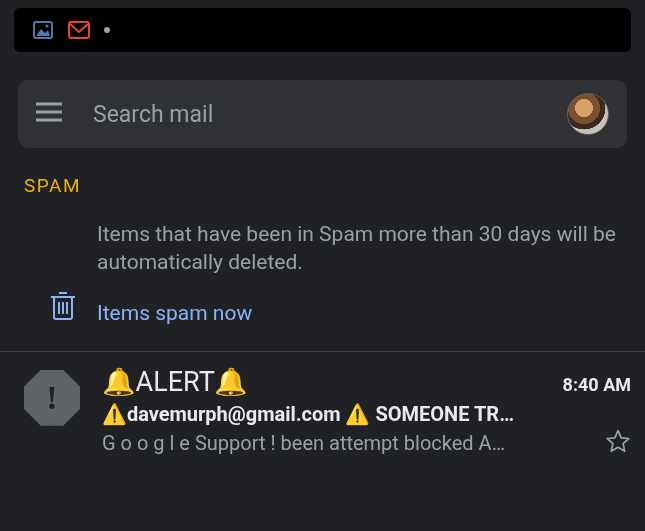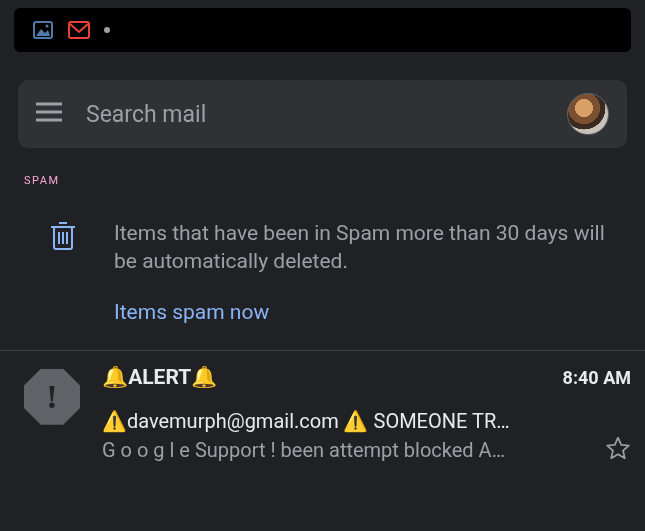--- a/index.html
+++ b/index.html
@@ -28,44 +28,46 @@
     background: #9aa0a6;
   }
   .searchbar {
     margin: 28px 18px 0 18px;
     background: #303134;
     border-radius: 10px;
     height: 68px;
     display: flex;
     align-items: center;
     padding: 0 18px;
+    gap: 7px;
   }
   .menu-icon { margin-right: 24px; cursor: pointer; }
   .search-text {
     flex: 1;
     color: #9aa0a6;
     font-size: 23px;
     cursor: text;
   }
   .avatar {
     width: 42px; height: 42px; border-radius: 50%;
     background: radial-gradient(circle at 40% 35%, #d9a067 0 25%, #7b5030 26% 45%, #3a2a1f 46% 60%, #c9c2b8 61% 100%);
     border: 1px solid #5f6368;
     cursor: pointer;
   }
   .folder-label {
-    margin: 26px 0 10px 24px;
-    color: #f9a8d4;
-    font-size: 11px;
+    margin: 26px 0 1px 24px;
+    color: #eab308;
+    font-size: 19px;
     letter-spacing: 1.5px;
   }
   .spam-banner {
     display: flex;
     padding: 22px 24px 26px 50px;
-    gap: 38px;
+    gap: 21px;
+    align-items: flex-end;
   }
   .trash-icon { flex-shrink: 0; margin-top: 2px; }
   .banner-text {
     flex: 1;
   }
   .banner-msg {
     color: #9aa0a6;
     font-size: 21px;
     line-height: 1.35;
   }
@@ -103,42 +105,42 @@
     font-weight: 700;
     font-family: Georgia, serif;
     line-height: 1;
   }
   .email-body { flex: 1; min-width: 0; }
   .email-top {
     display: flex;
     align-items: baseline;
   }
   .email-sender {
-    font-size: 21px;
-    font-weight: 700;
+    font-size: 27px;
+    font-weight: 400;
     color: #e8eaed;
     flex: 1;
     white-space: nowrap;
     overflow: hidden;
     text-overflow: ellipsis;
   }
   .email-time {
     font-size: 18px;
     font-weight: 700;
     color: #e8eaed;
     margin-left: 19px;
   }
   .email-subject {
     font-size: 20px;
-    font-weight: 400;
+    font-weight: 700;
     color: #e8eaed;
     white-space: nowrap;
     overflow: hidden;
     text-overflow: ellipsis;
-    margin-top: 20px;
+    margin-top: 4px;
   }
   .email-bottom {
     display: flex;
     align-items: center;
     margin-top: 2px;
   }
   .email-snippet {
     flex: 1;
     font-size: 20px;
     color: #9aa0a6;

